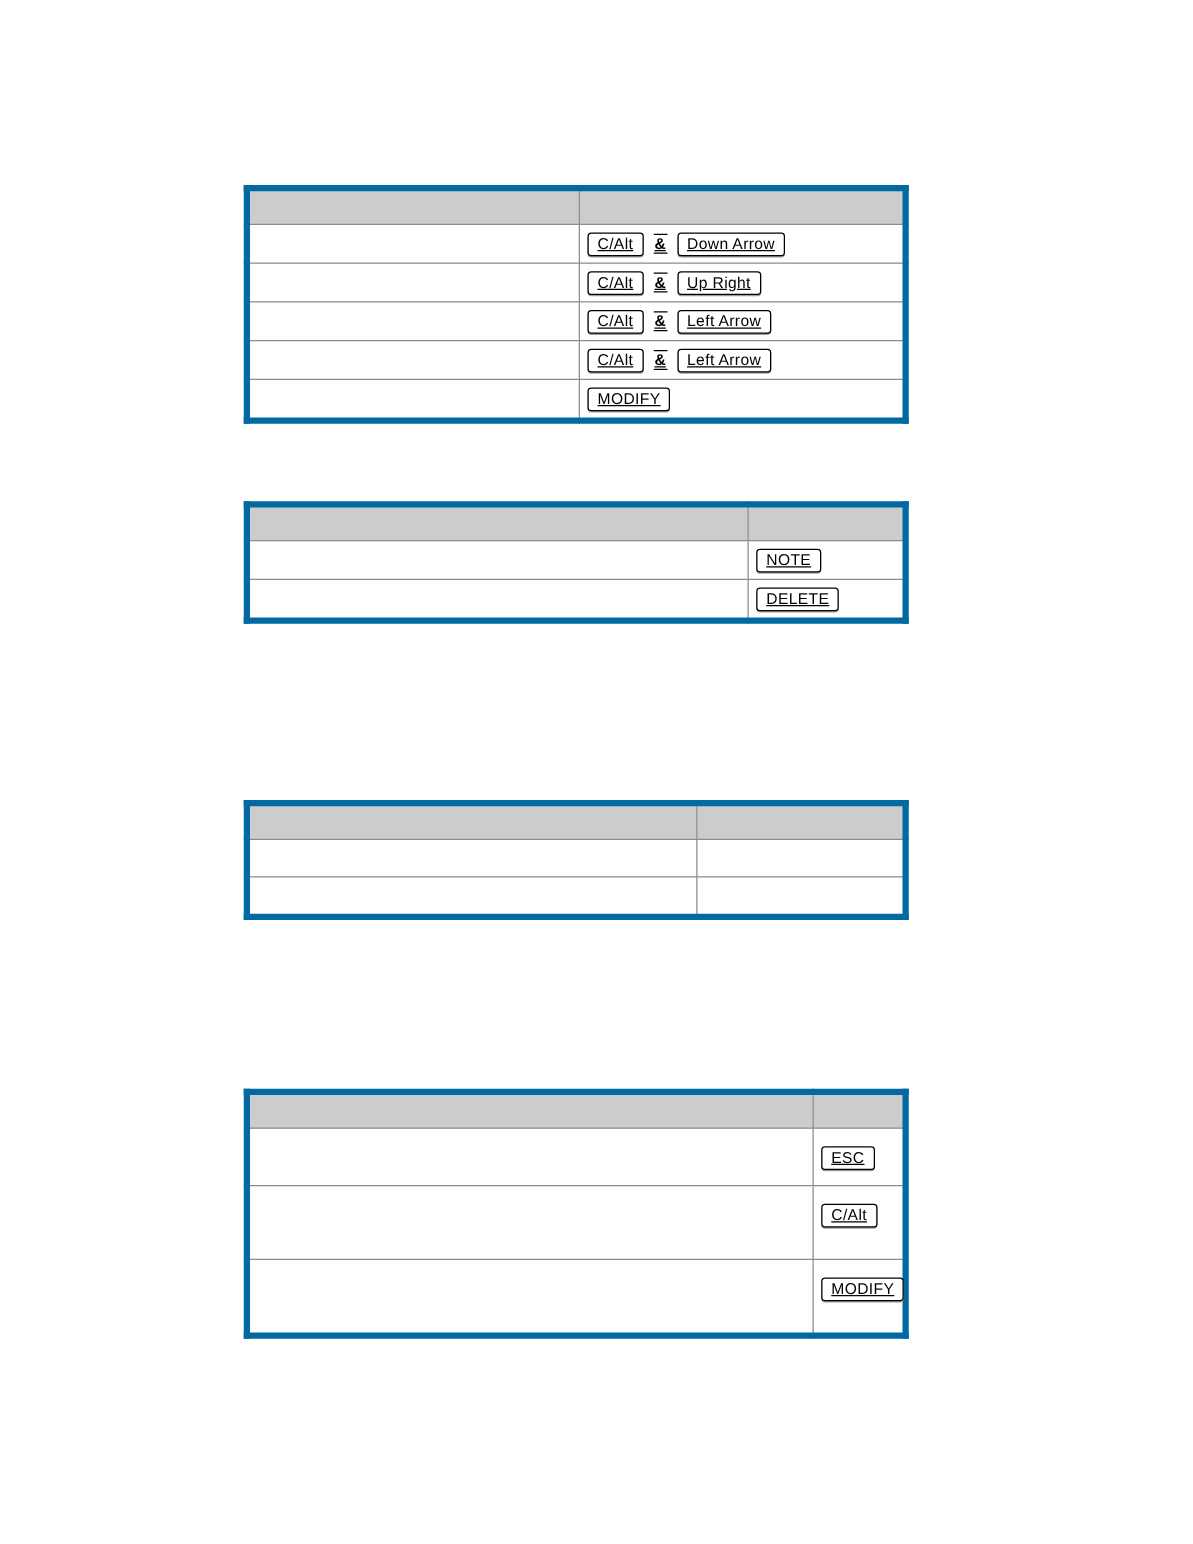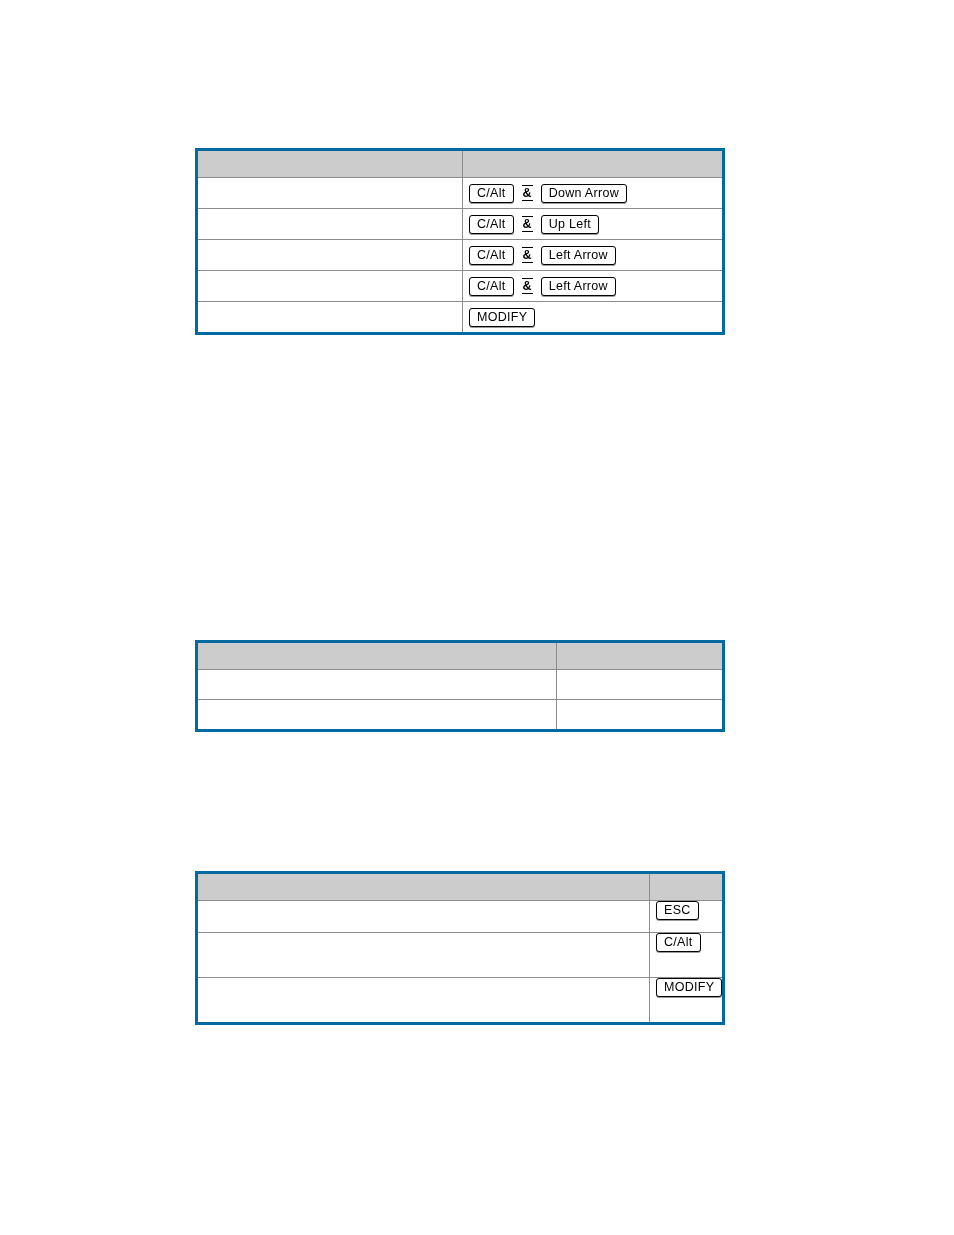--- a/index.html
+++ b/index.html
@@ -21,21 +21,22 @@
     position: absolute;
     inset: 0;
   }
 
   
   .ref-table {
     position: absolute;
     border-collapse: collapse;
     table-layout: fixed;
     background: #ffffff;
-    border: 3px solid #0369a1;
+    border: 5px solid #0369a1;
+    text-decoration: underline;
   }
   .ref-table td,
   .ref-table th {
     border: 1px solid #8c8c8c;
     padding: 0 6px;
     vertical-align: middle;
     text-align: left;
     font-size: 12px;
     font-weight: normal;
     line-height: 1.25;
@@ -105,21 +106,21 @@
   #table-blank col.c2 { width: 167px; }
   #table-blank tbody td { height: 29px; }
 
   
   #table-exit { left: 195px; top: 871px; width: 527px; }
   #table-exit col.c1 { width: 453px; }
   #table-exit col.c2 { width: 74px; }
   #table-exit tbody tr.r1 td { height: 31px; }
   #table-exit tbody tr.r2 td { height: 44px; }
   #table-exit tbody tr.r3 td { height: 44px; }
-  #table-exit tbody td { vertical-align: top; padding-top: 0; }
+  #table-exit tbody td { vertical-align: top; padding-top: 14px; }
 </style>
 </head>
 <body>
 
 <div class="page">
 
   <table class="ref-table" id="table-nav">
     <colgroup>
         <col class="c1">
         <col class="c2">
@@ -140,21 +141,21 @@
             <span class="keycap">Down Arrow</span>
           </span>
         </td>
       </tr>
       <tr class="r2">
         <td class="cell-text"></td>
         <td>
           <span class="keys">
             <span class="keycap">C/Alt</span>
             <span class="amp">&amp;</span>
-            <span class="keycap">Up Left</span>
+            <span class="keycap">Up Right</span>
           </span>
         </td>
       </tr>
       <tr class="r3">
         <td class="cell-text"></td>
         <td>
           <span class="keys">
             <span class="keycap">C/Alt</span>
             <span class="amp">&amp;</span>
             <span class="keycap">Left Arrow</span>
@@ -175,20 +176,50 @@
         <td class="cell-text"></td>
         <td>
           <span class="keys">
             <span class="keycap">MODIFY</span>
           </span>
         </td>
       </tr>
     </tbody>
   </table>
 
+  <table class="ref-table" id="table-note">
+    <colgroup>
+        <col class="c1">
+        <col class="c2">
+      </colgroup>
+    <thead>
+      <tr>
+        <th></th>
+        <th></th>
+      </tr>
+    </thead>
+    <tbody>
+      <tr class="r1">
+        <td class="cell-text"></td>
+        <td>
+          <span class="keys">
+            <span class="keycap">NOTE</span>
+          </span>
+        </td>
+      </tr>
+      <tr class="r2">
+        <td class="cell-text"></td>
+        <td>
+          <span class="keys">
+            <span class="keycap">DELETE</span>
+          </span>
+        </td>
+      </tr>
+    </tbody>
+  </table>
 
   <table class="ref-table" id="table-blank">
     <colgroup>
         <col class="c1">
         <col class="c2">
       </colgroup>
     <thead>
       <tr>
         <th></th>
         <th></th>

